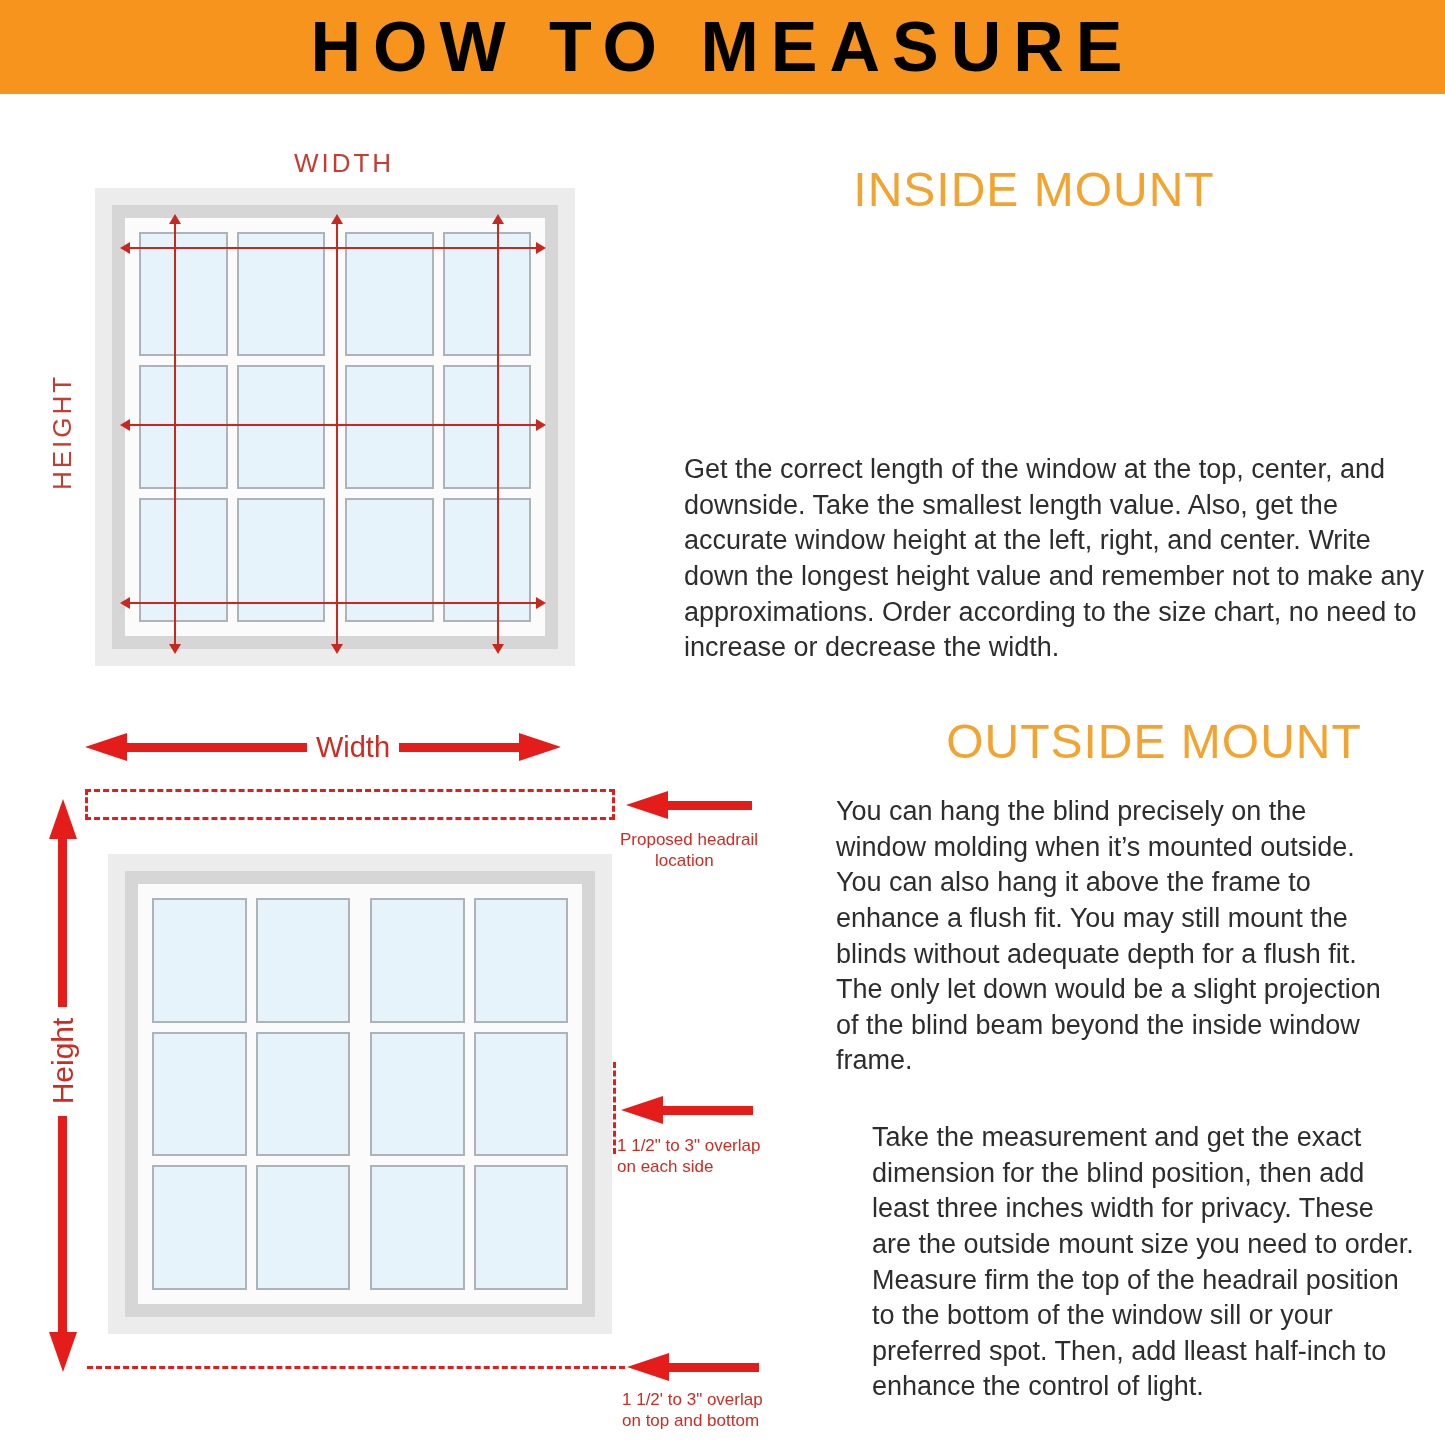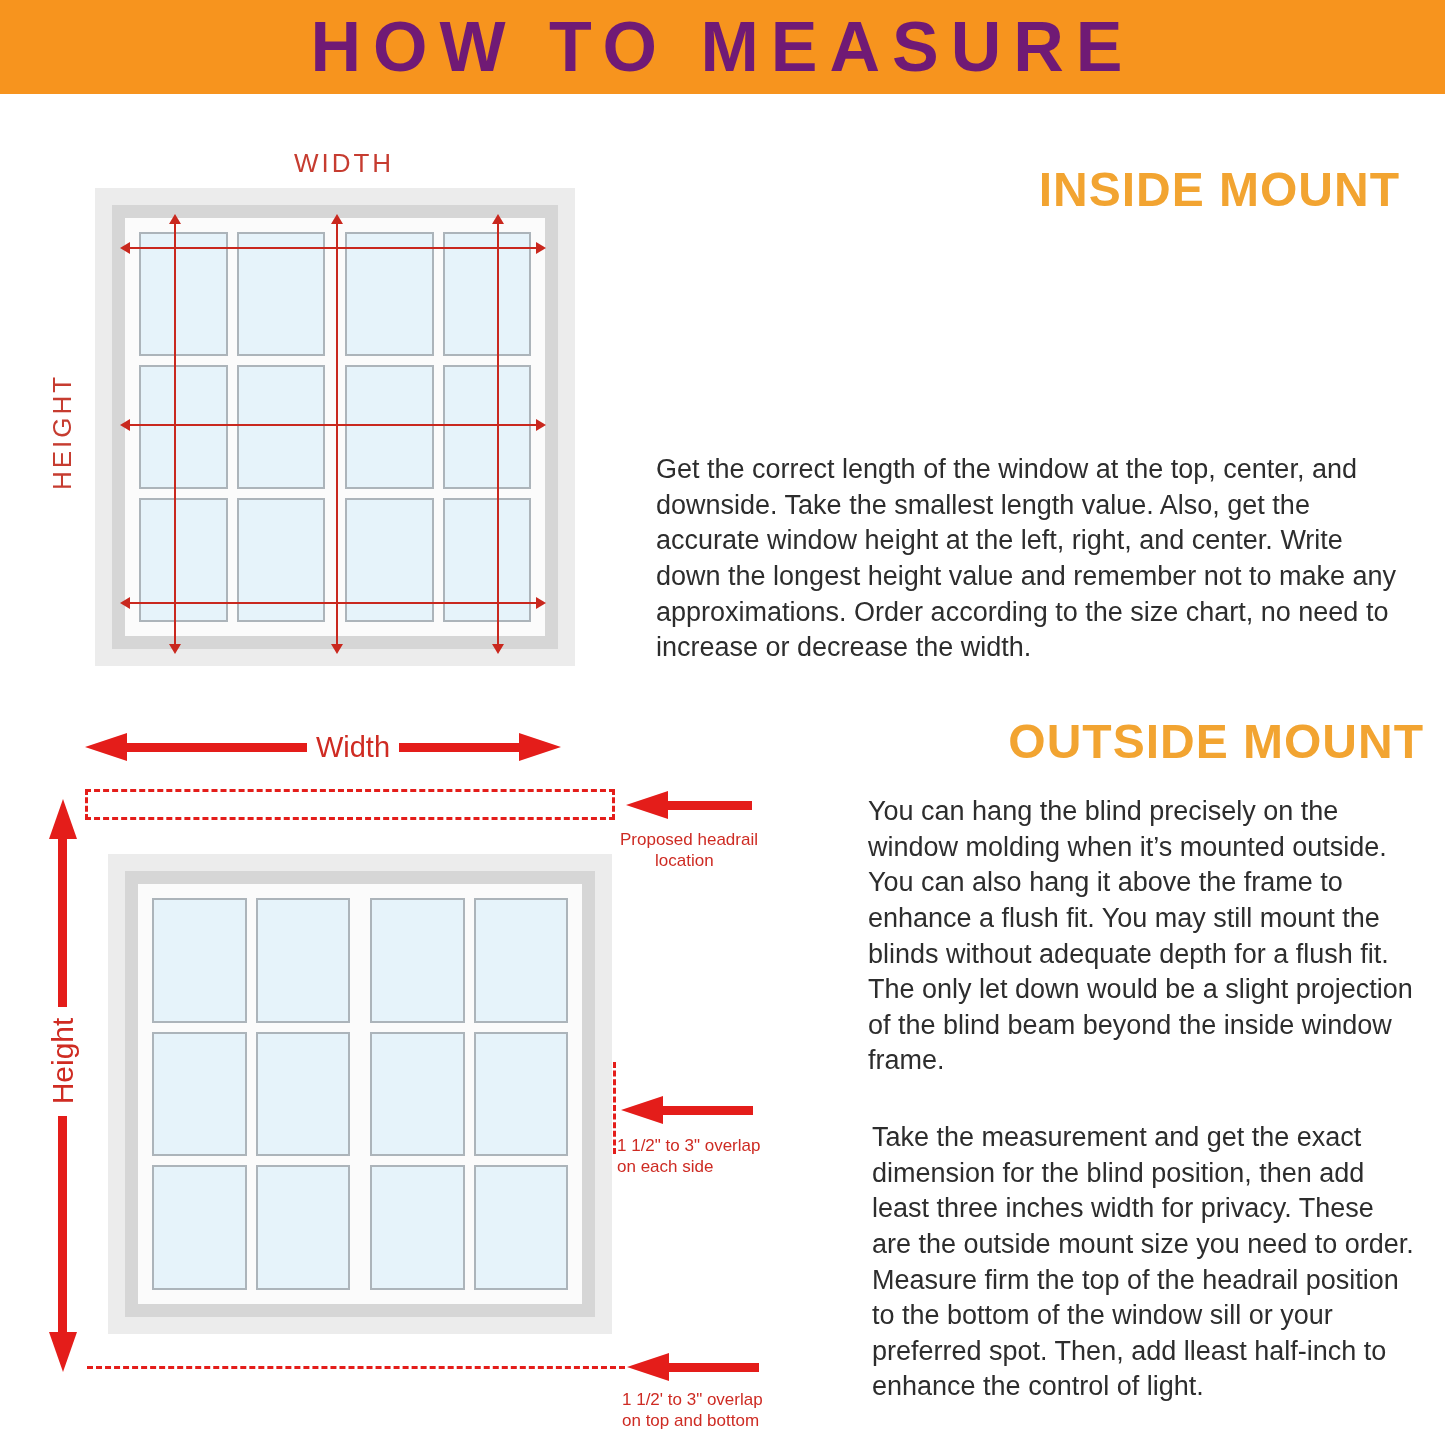--- a/index.html
+++ b/index.html
@@ -15,21 +15,21 @@
     position:relative;width:1445px;height:1445px;background:#ffffff;
     font-family:"Liberation Sans", sans-serif;overflow:hidden;
   }
   
   .banner{
     position:absolute;left:0;top:0;width:1445px;height:94px;
     background:var(--banner-orange);
     display:flex;align-items:center;justify-content:center;
   }
   .banner h1{
-    margin:0;color:#701a75;font-size:70px;font-weight:bold;letter-spacing:12px;
+    margin:0;color:#000000;font-size:70px;font-weight:bold;letter-spacing:12px;
     white-space:nowrap;
   }
   
   .window-outer{position:absolute;background:#ECECEC;padding:17px;box-sizing:border-box;}
   .window-band{background:#D6D6D6;padding:13px;box-sizing:border-box;width:100%;height:100%;}
   .window-inner{background:#FBFBFB;padding:14px;box-sizing:border-box;width:100%;height:100%;
     display:flex;gap:20px;}
   .sash{flex:1;display:grid;grid-template-columns:1fr 1fr;grid-template-rows:1fr 1fr 1fr;gap:9px;}
   .pane{background:#E6F3FA;border:2px solid #ACB4BA;}
   
@@ -66,22 +66,22 @@
   .red-label{position:absolute;color:#C63C30;font-size:26px;letter-spacing:3px;}
   .rot{transform:translate(-50%,-50%) rotate(-90deg);transform-origin:center;white-space:nowrap;}
   .red-note{position:absolute;color:var(--label-red);font-size:17px;line-height:1.22;}
   .width-word{position:absolute;color:#CF2B22;font-size:29px;text-align:center;}
   .height-word{position:absolute;color:#CF2B22;font-size:30px;}
   
   .dash-rect{position:absolute;border:3px dashed var(--thick-red);box-sizing:border-box;}
   .dash-v{position:absolute;border-left:3px dashed var(--thick-red);}
   .dash-h{position:absolute;border-top:3px dashed var(--thick-red);}
   
-  .mount-heading{position:absolute;color:var(--heading-orange);font-weight:bold;
-    font-size:48px;text-align:right;letter-spacing:1px;white-space:nowrap;}
+  .mount-heading{position:absolute;color:var(--heading-orange);font-weight:normal;
+    font-size:48px;text-align:center;letter-spacing:1px;white-space:nowrap;}
   .para{position:absolute;color:var(--body-text);font-size:27px;line-height:1.32;}
 </style>
 </head>
 <body>
 
 <div class="canvas">
 
   <div class="banner">
     <h1>HOW TO MEASURE</h1>
   </div>
@@ -114,24 +114,24 @@
   </div>
 
   <div class="tav" style="left:174px;top:224px;height:420px;"></div>
   <div class="tav" style="left:336px;top:224px;height:420px;"></div>
   <div class="tav" style="left:497px;top:224px;height:420px;"></div>
   <div class="tah" style="left:130px;top:247px;width:406px;"></div>
   <div class="tah" style="left:130px;top:424px;width:406px;"></div>
   <div class="tah" style="left:130px;top:602px;width:406px;"></div>
 
   <div class="mount-heading" style="left:668px;top:162px;width:732px;">INSIDE MOUNT</div>
-  <div class="para" style="left:656px;top:452px;width:740px;">Get the correct length of the window at the top, center, and downside. Take the smallest length value. Also, get the accurate window height at the left, right, and center. Write down the longest height value and remember not to make any approximations. Order according to the size chart, no need to increase or decrease the width.</div>
+  <div class="para" style="left:684px;top:452px;width:740px;">Get the correct length of the window at the top, center, and downside. Take the smallest length value. Also, get the accurate window height at the left, right, and center. Write down the longest height value and remember not to make any approximations. Order according to the size chart, no need to increase or decrease the width.</div>
 
   <div class="mount-heading" style="left:884px;top:714px;width:540px;">OUTSIDE MOUNT</div>
-  <div class="para" style="left:868px;top:794px;width:545px;">You can hang the blind precisely on the window molding when it’s mounted outside. You can also hang it above the frame to enhance a flush fit. You may still mount the blinds without adequate depth for a flush fit. The only let down would be a slight projection of the blind beam beyond the inside window frame.</div>
+  <div class="para" style="left:836px;top:794px;width:545px;">You can hang the blind precisely on the window molding when it’s mounted outside. You can also hang it above the frame to enhance a flush fit. You may still mount the blinds without adequate depth for a flush fit. The only let down would be a slight projection of the blind beam beyond the inside window frame.</div>
   <div class="para" style="left:872px;top:1120px;width:545px;">Take the measurement and get the exact dimension for the blind position, then add least three inches width for privacy. These are the outside mount size you need to order. Measure firm the top of the headrail position to the bottom of the window sill or your preferred spot. Then, add lleast half-inch to enhance the control of light.</div>
 
   <div class="head-left" style="left:85px;top:733px;"></div>
   <div class="shaft" style="left:125px;top:743px;width:182px;"></div>
   <div class="width-word" style="left:307px;top:731px;width:92px;">Width</div>
   <div class="shaft" style="left:399px;top:743px;width:120px;"></div>
   <div class="head-right" style="left:519px;top:733px;"></div>
 
   <div class="dash-rect" style="left:85px;top:789px;width:530px;height:31px;"></div>
   <div class="head-left" style="left:626px;top:791px;"></div>

